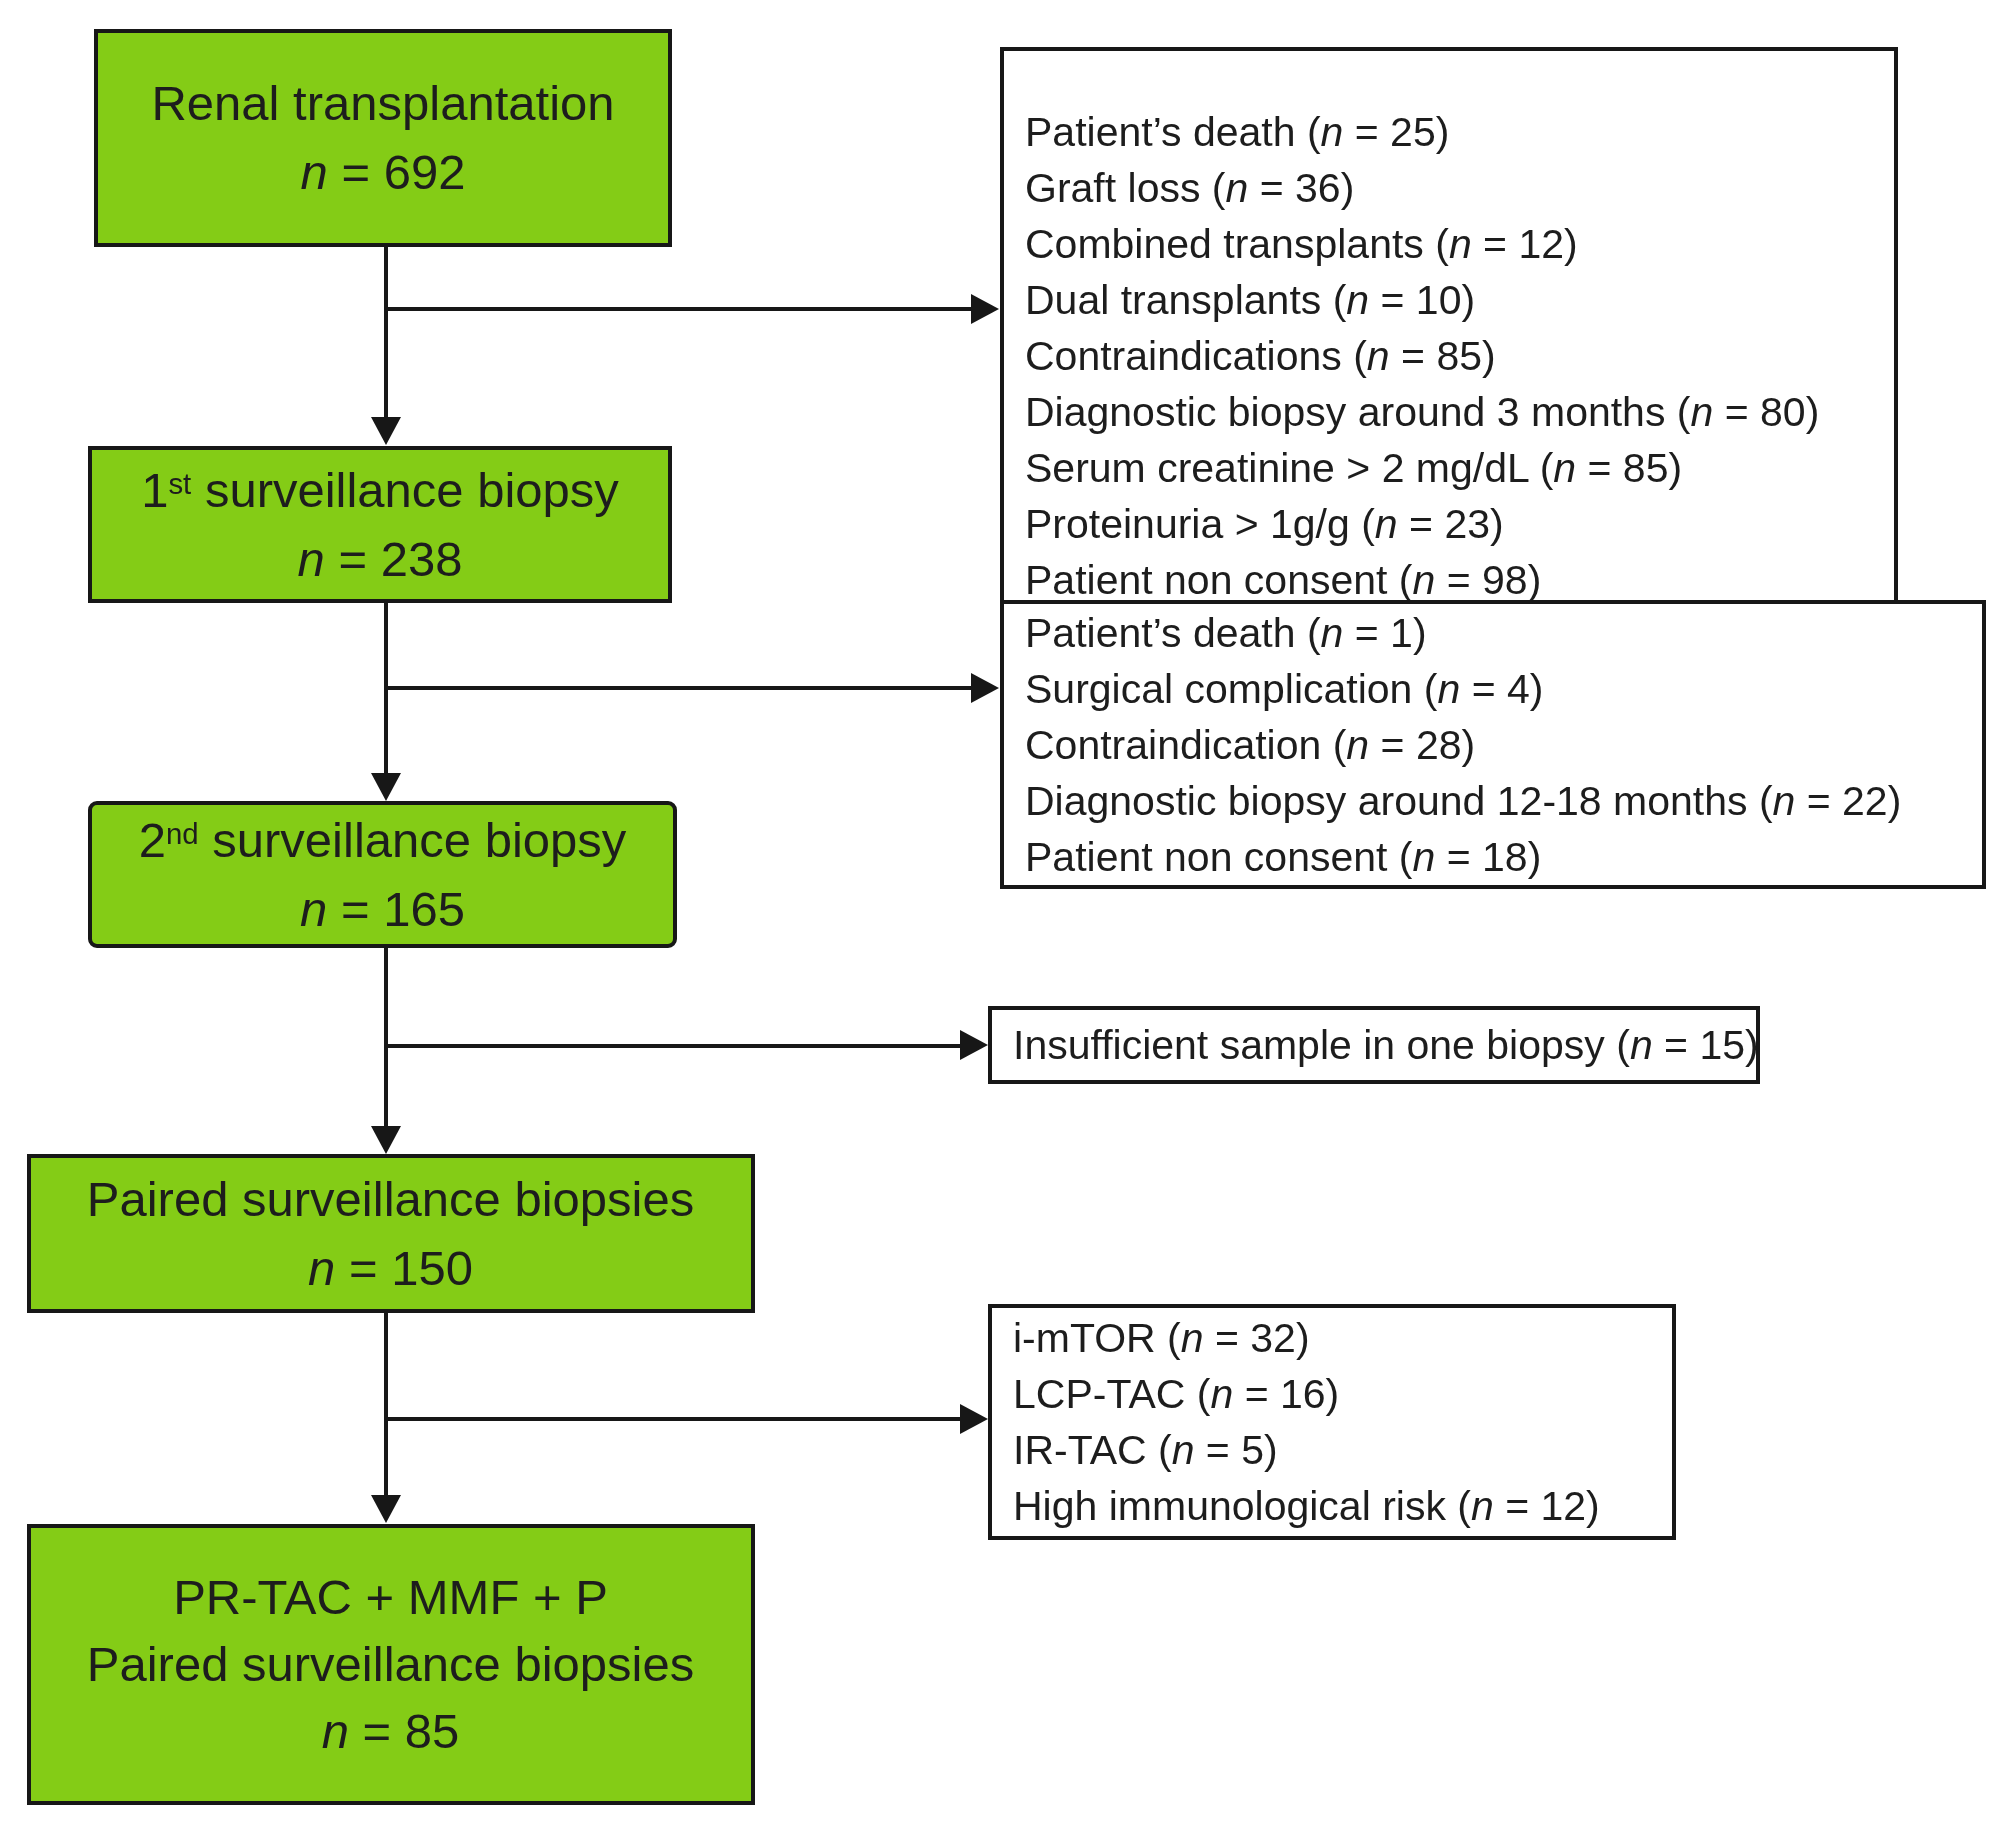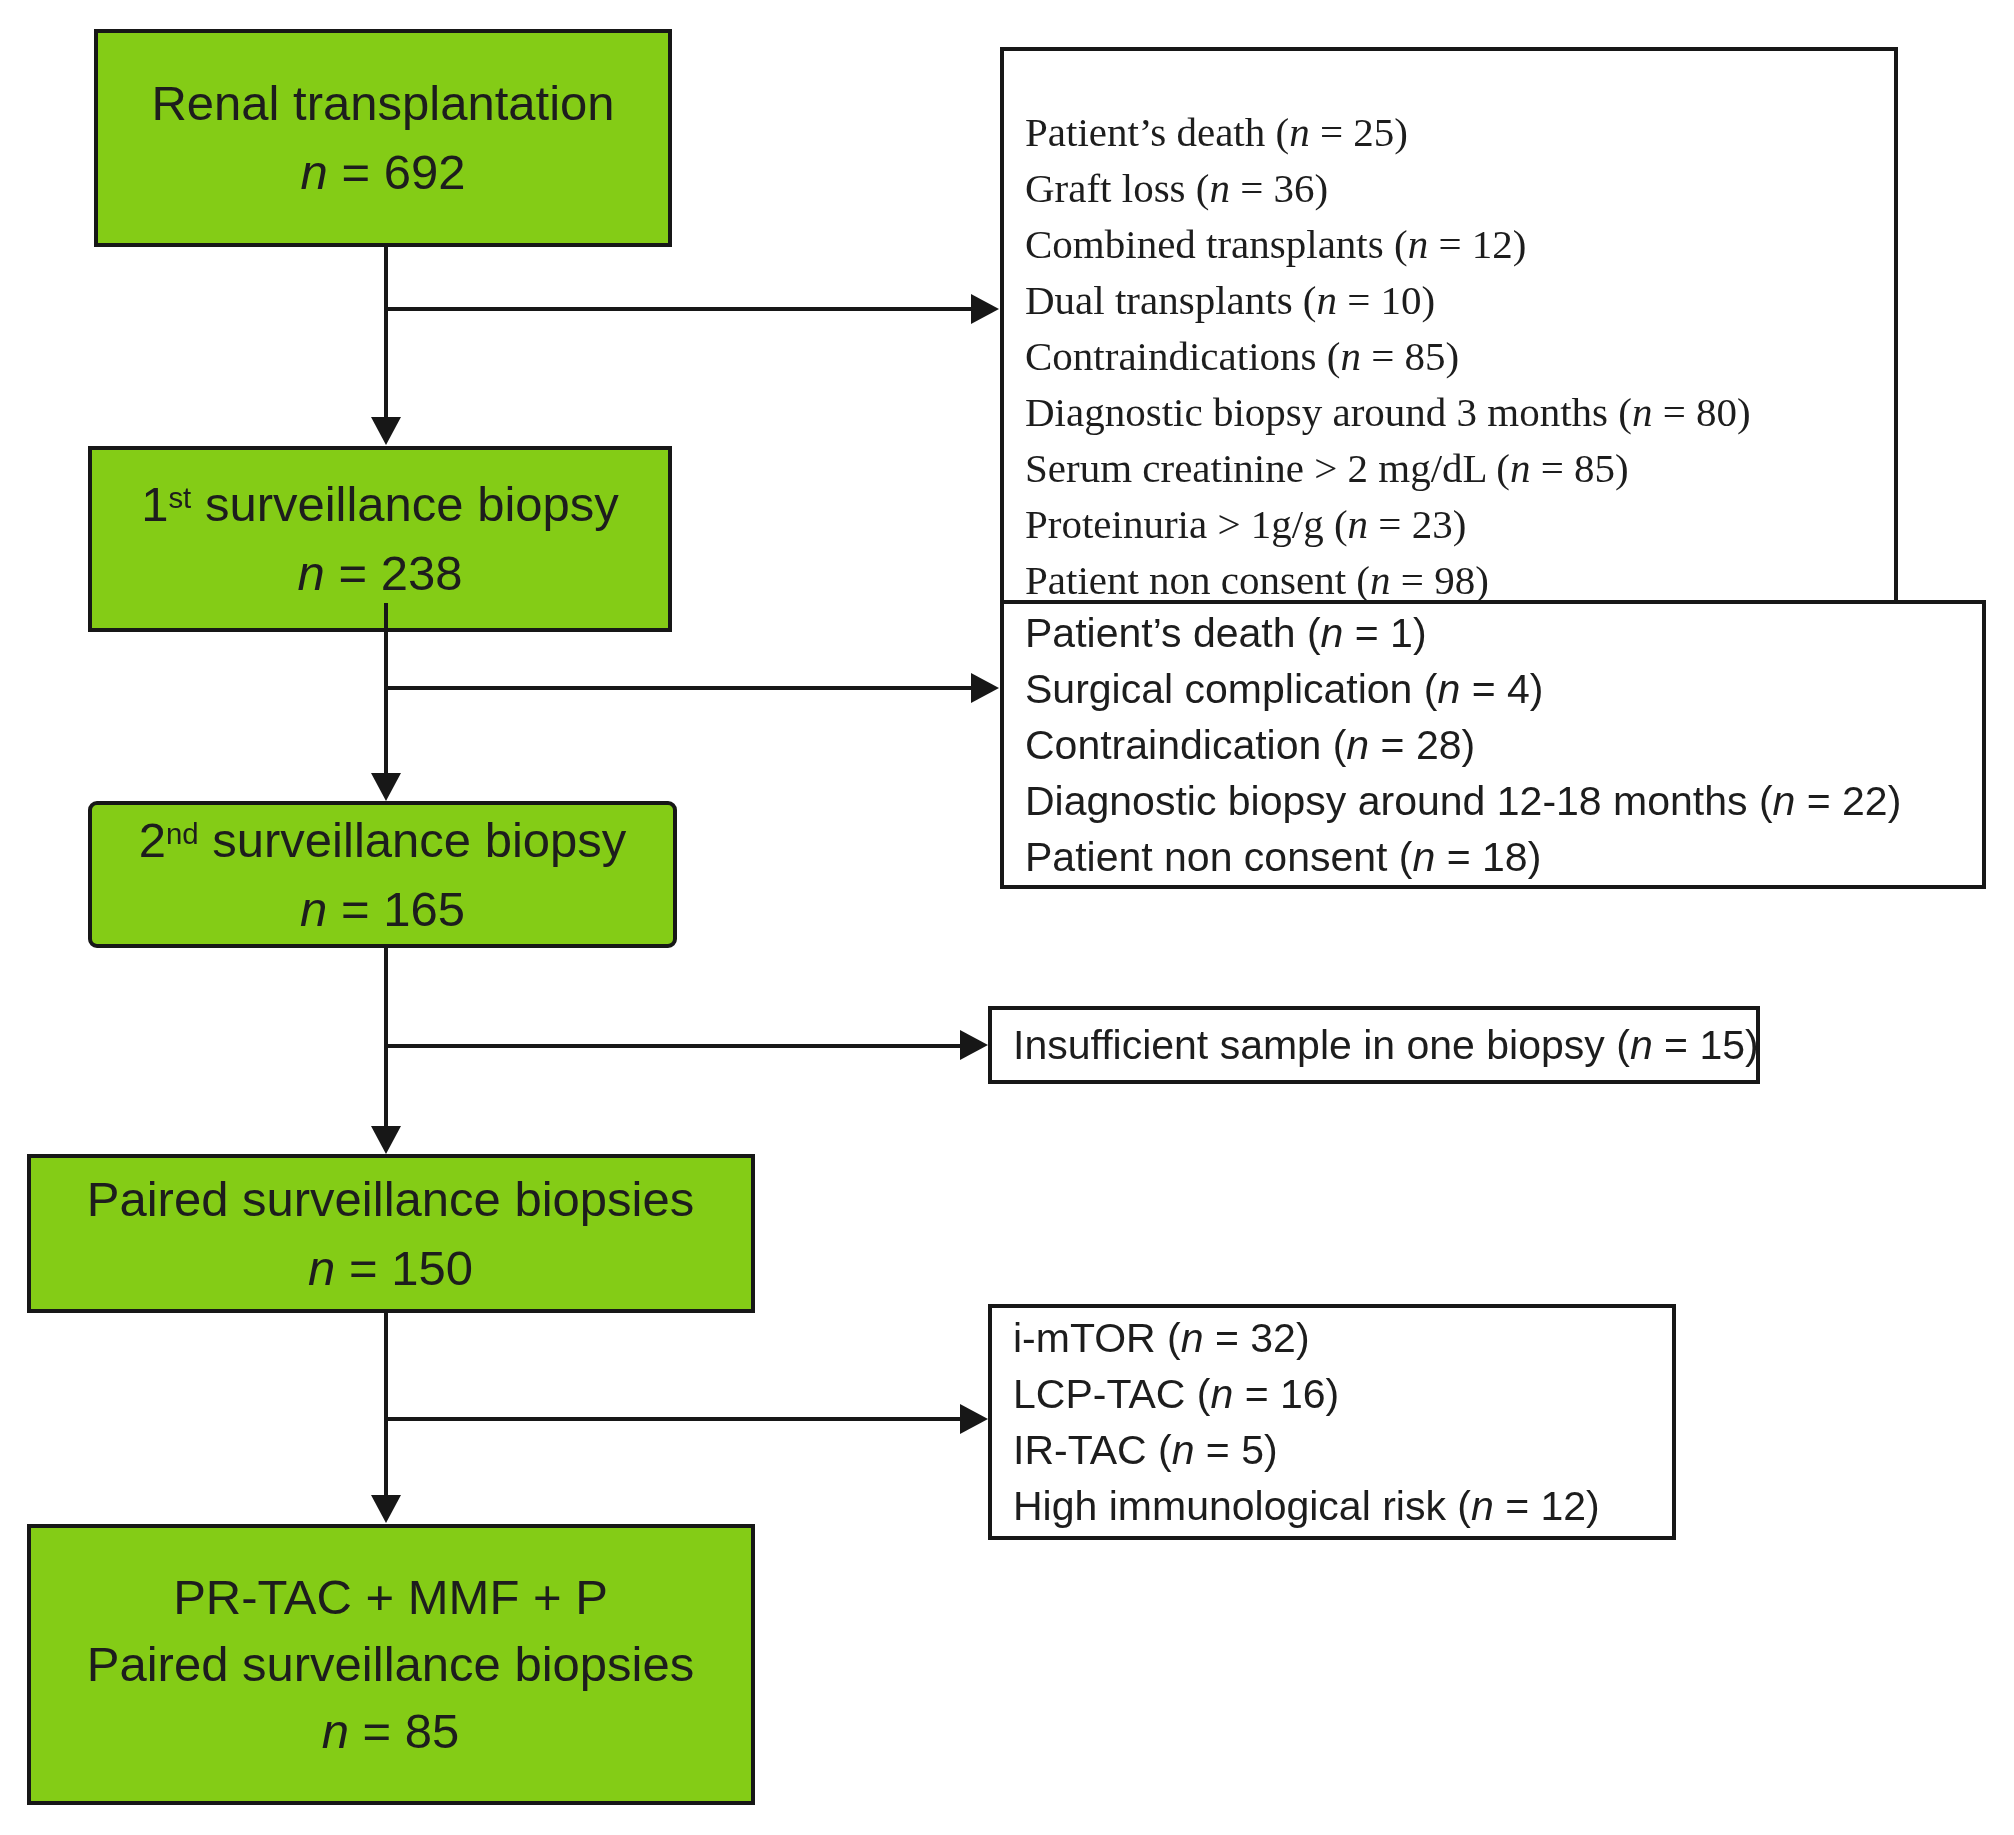--- a/index.html
+++ b/index.html
@@ -24,21 +24,21 @@
     display: flex;
     flex-direction: column;
     justify-content: center;
     align-items: center;
     text-align: center;
     font-size: 49px;
     line-height: 69px;
     white-space: nowrap;
   }
   .mbox-0 { left: 94px; top: 29px;   width: 578px; height: 218px; }
-  .mbox-1 { left: 88px; top: 446px;  width: 584px; height: 186px; }
+  .mbox-1 { left: 88px; top: 446px;  width: 584px; height: 157px; }
   .mbox-2 { left: 88px; top: 801px;  width: 589px; height: 147px; border-radius: 9px; }
   .mbox-3 { left: 26.5px;  top: 1154px; width: 728px; height: 159px; }
   .mbox-4 { left: 26.5px;  top: 1524px; width: 728px; height: 281px; line-height: 67px; }
 
   .bline i { font-style: italic; }
   .bline sup {
     font-size: 0.6em;
     vertical-align: 0.45em;
     line-height: 0;
   }
@@ -51,21 +51,21 @@
     background: #ffffff;
     display: flex;
     flex-direction: column;
     justify-content: center;
     padding-left: 21px;
     padding-right: 7px;
     font-size: 41px;
     line-height: 56px;
     white-space: nowrap;
   }
-  .ebox-0 { left: 1000px; top: 47px;   width: 898px; height: 618px; font-family: Liberation Serif, serif; }
+  .ebox-0 { left: 1000px; top: 47px;   width: 898px; height: 618px; }
   .ebox-1 { left: 1000px; top: 600px;  width: 986px; height: 289px; justify-content: flex-end; }
   .ebox-2 { left: 988px; top: 1006px; width: 772px;  height: 78px;  }
   .ebox-3 { left: 988px; top: 1304px; width: 688px;  height: 236px; }
   .eitem i { font-style: italic; }
 
   
   .vline {
     position: absolute;
     left: 384px;
     width: 4.4px;

